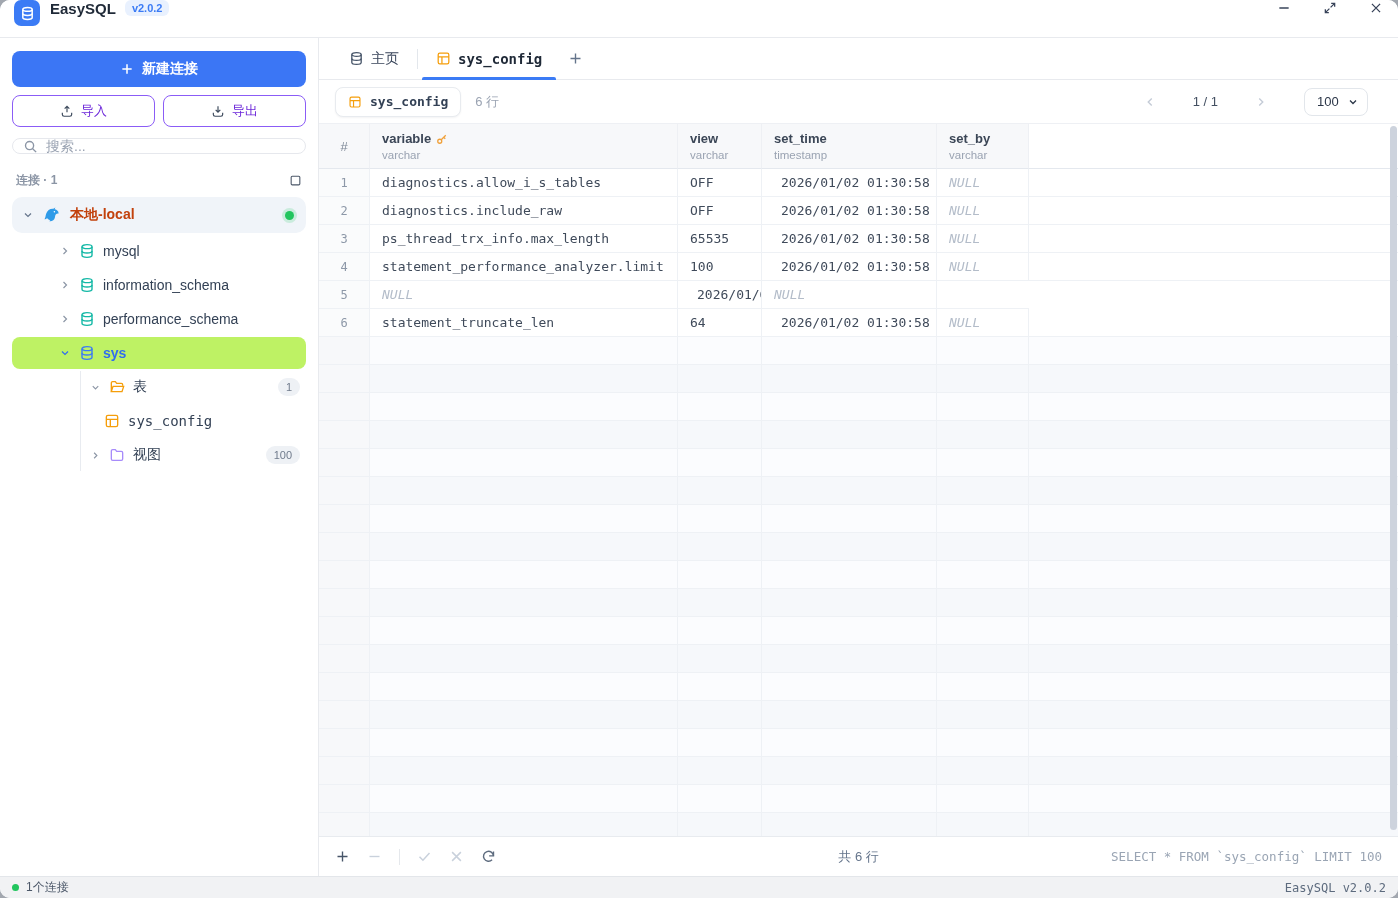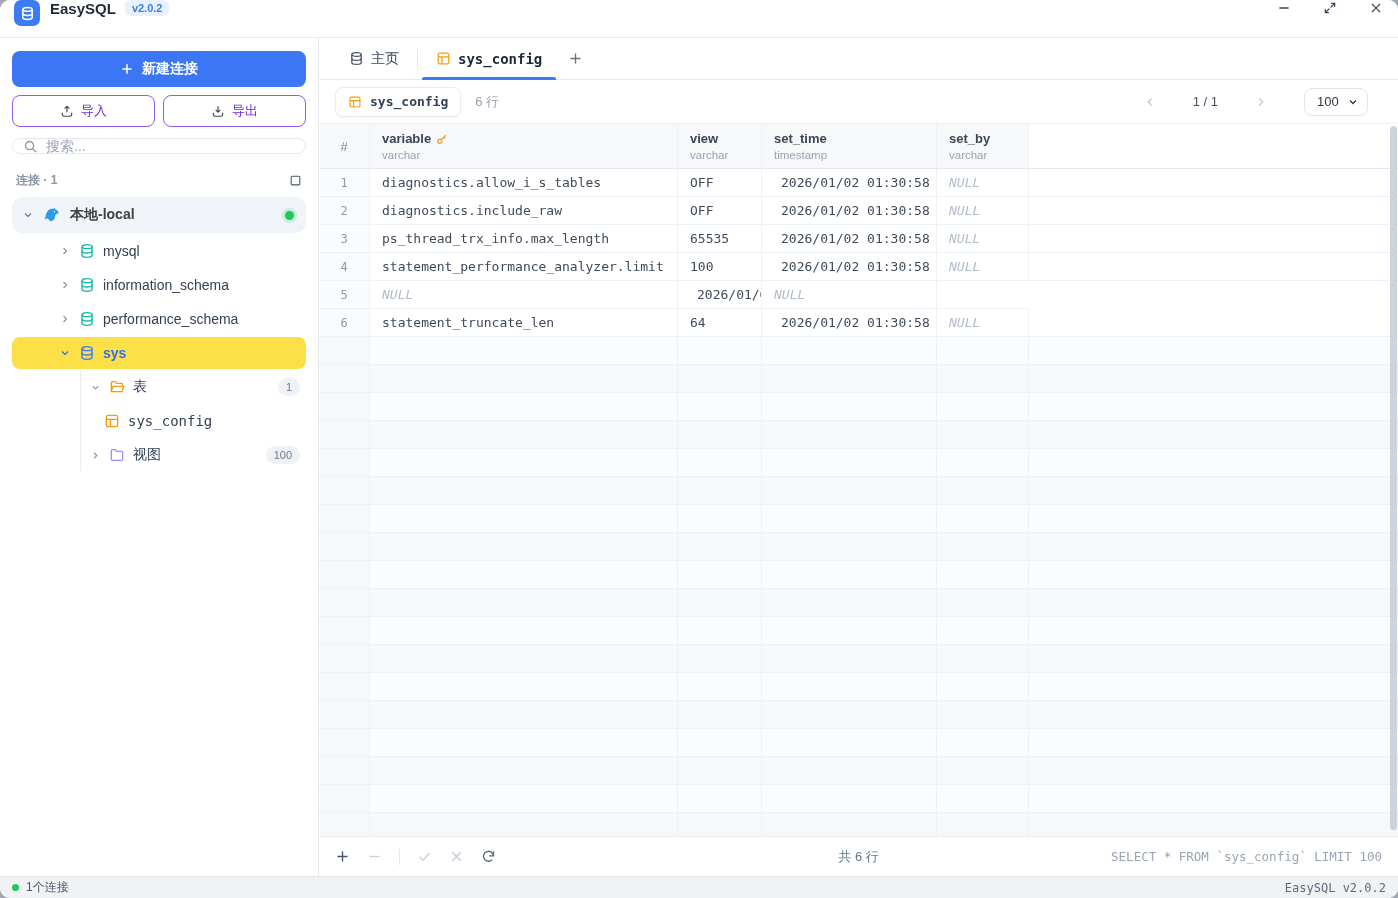--- a/index.html
+++ b/index.html
@@ -74,31 +74,31 @@
   .section-row {
     margin:18px 4px 8px 4px; display:flex; align-items:center; justify-content:space-between;
   }
   .section-label { font-size:12px; color:#8b95a5; font-weight:600; }
 
   .tree { flex:1; overflow:hidden; }
   .conn-row {
     height:36px; background:#f0f4f9; border-radius:10px;
     display:flex; align-items:center; padding:0 12px 0 10px; gap:9px; cursor:pointer;
   }
-  .conn-label { font-size:14px; font-weight:600; color:#404040; }
+  .conn-label { font-size:14px; font-weight:600; color:#c2410c; }
   .status-dot {
     margin-left:auto; width:9px; height:9px; border-radius:50%;
     background:#22c55e; box-shadow:0 0 0 3px rgba(34,197,94,.18);
   }
   .tree-row {
     height:32px; margin-top:2px; display:flex; align-items:center; gap:8px;
     padding-left:47px; border-radius:8px; cursor:pointer; font-size:14px; color:#33415
   }
   .tree-row .lbl { font-size:14px; color:#334155; }
-  .tree-row.selected { background:#fde047; }
+  .tree-row.selected { background:#bef264; }
   .tree-row.selected .lbl { color:#2f6df0; font-weight:600; }
   .chev { color:#7b8698; display:flex; }
   .sys-children { margin-left:68px; border-left:1px solid #e8ebf0; padding-left:5px; }
   .child-row {
     height:32px; margin-top:2px; display:flex; align-items:center; gap:8px;
     padding-left:4px; cursor:pointer;
   }
   .child-row .lbl { font-size:14px; color:#334155; }
   .child-row.table-leaf { padding-left:18px; }
   .count-badge {

